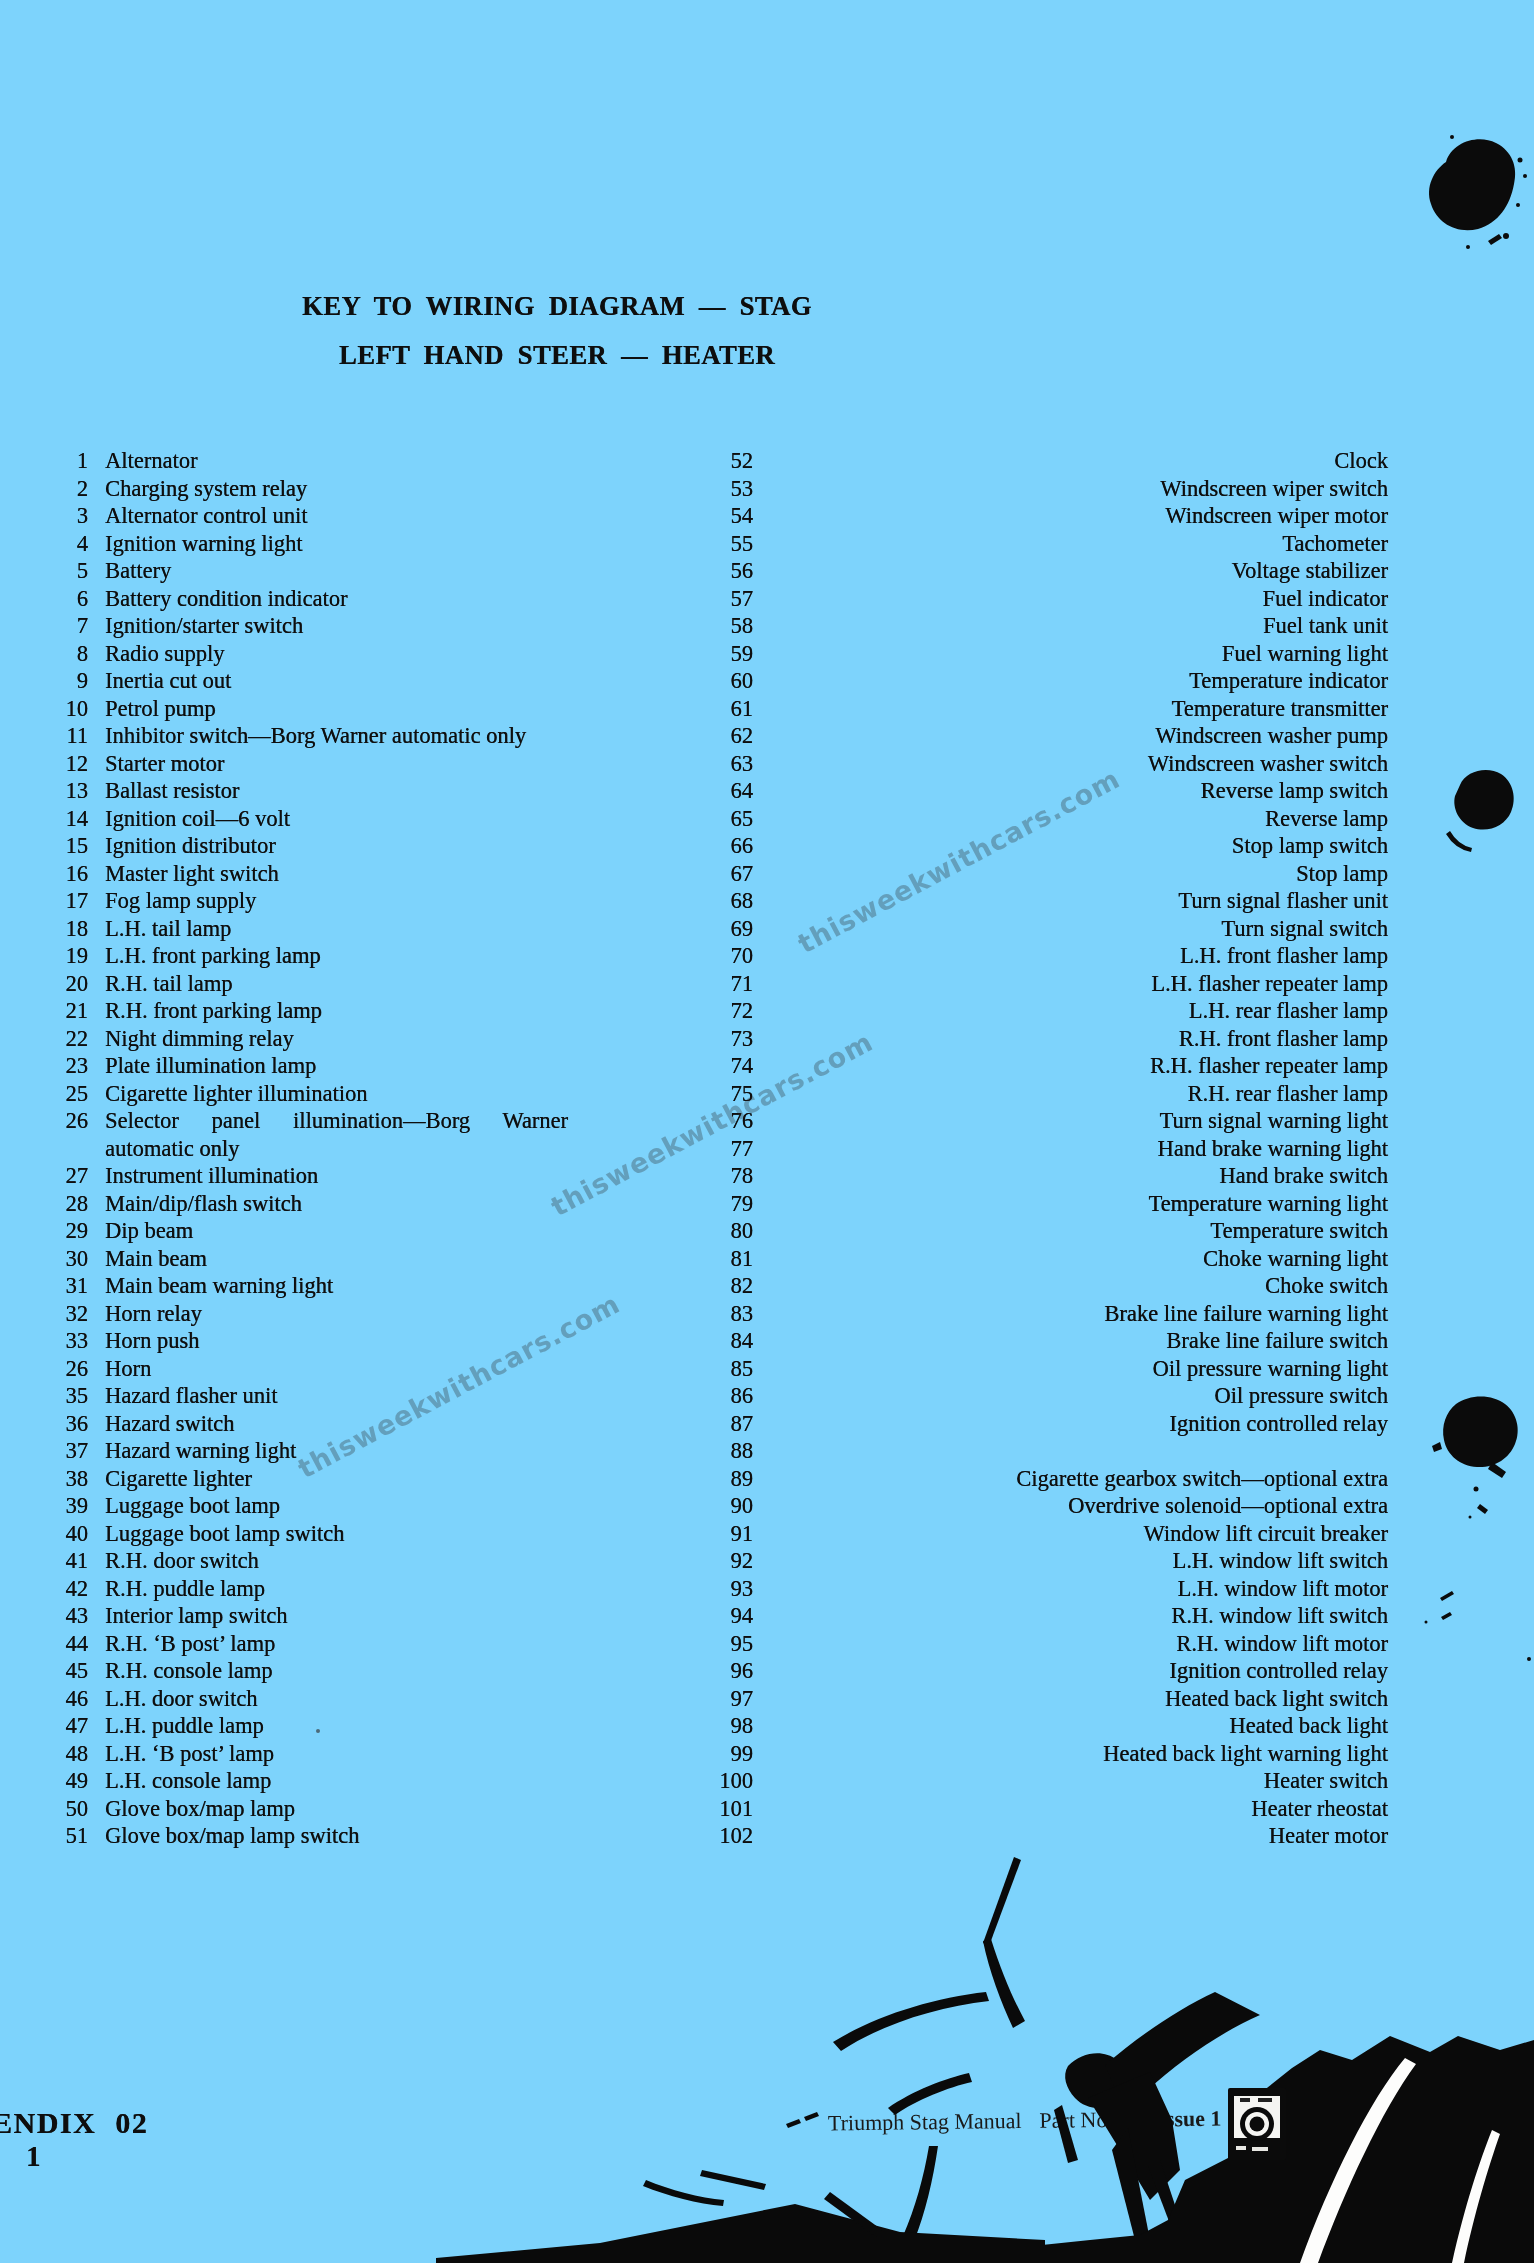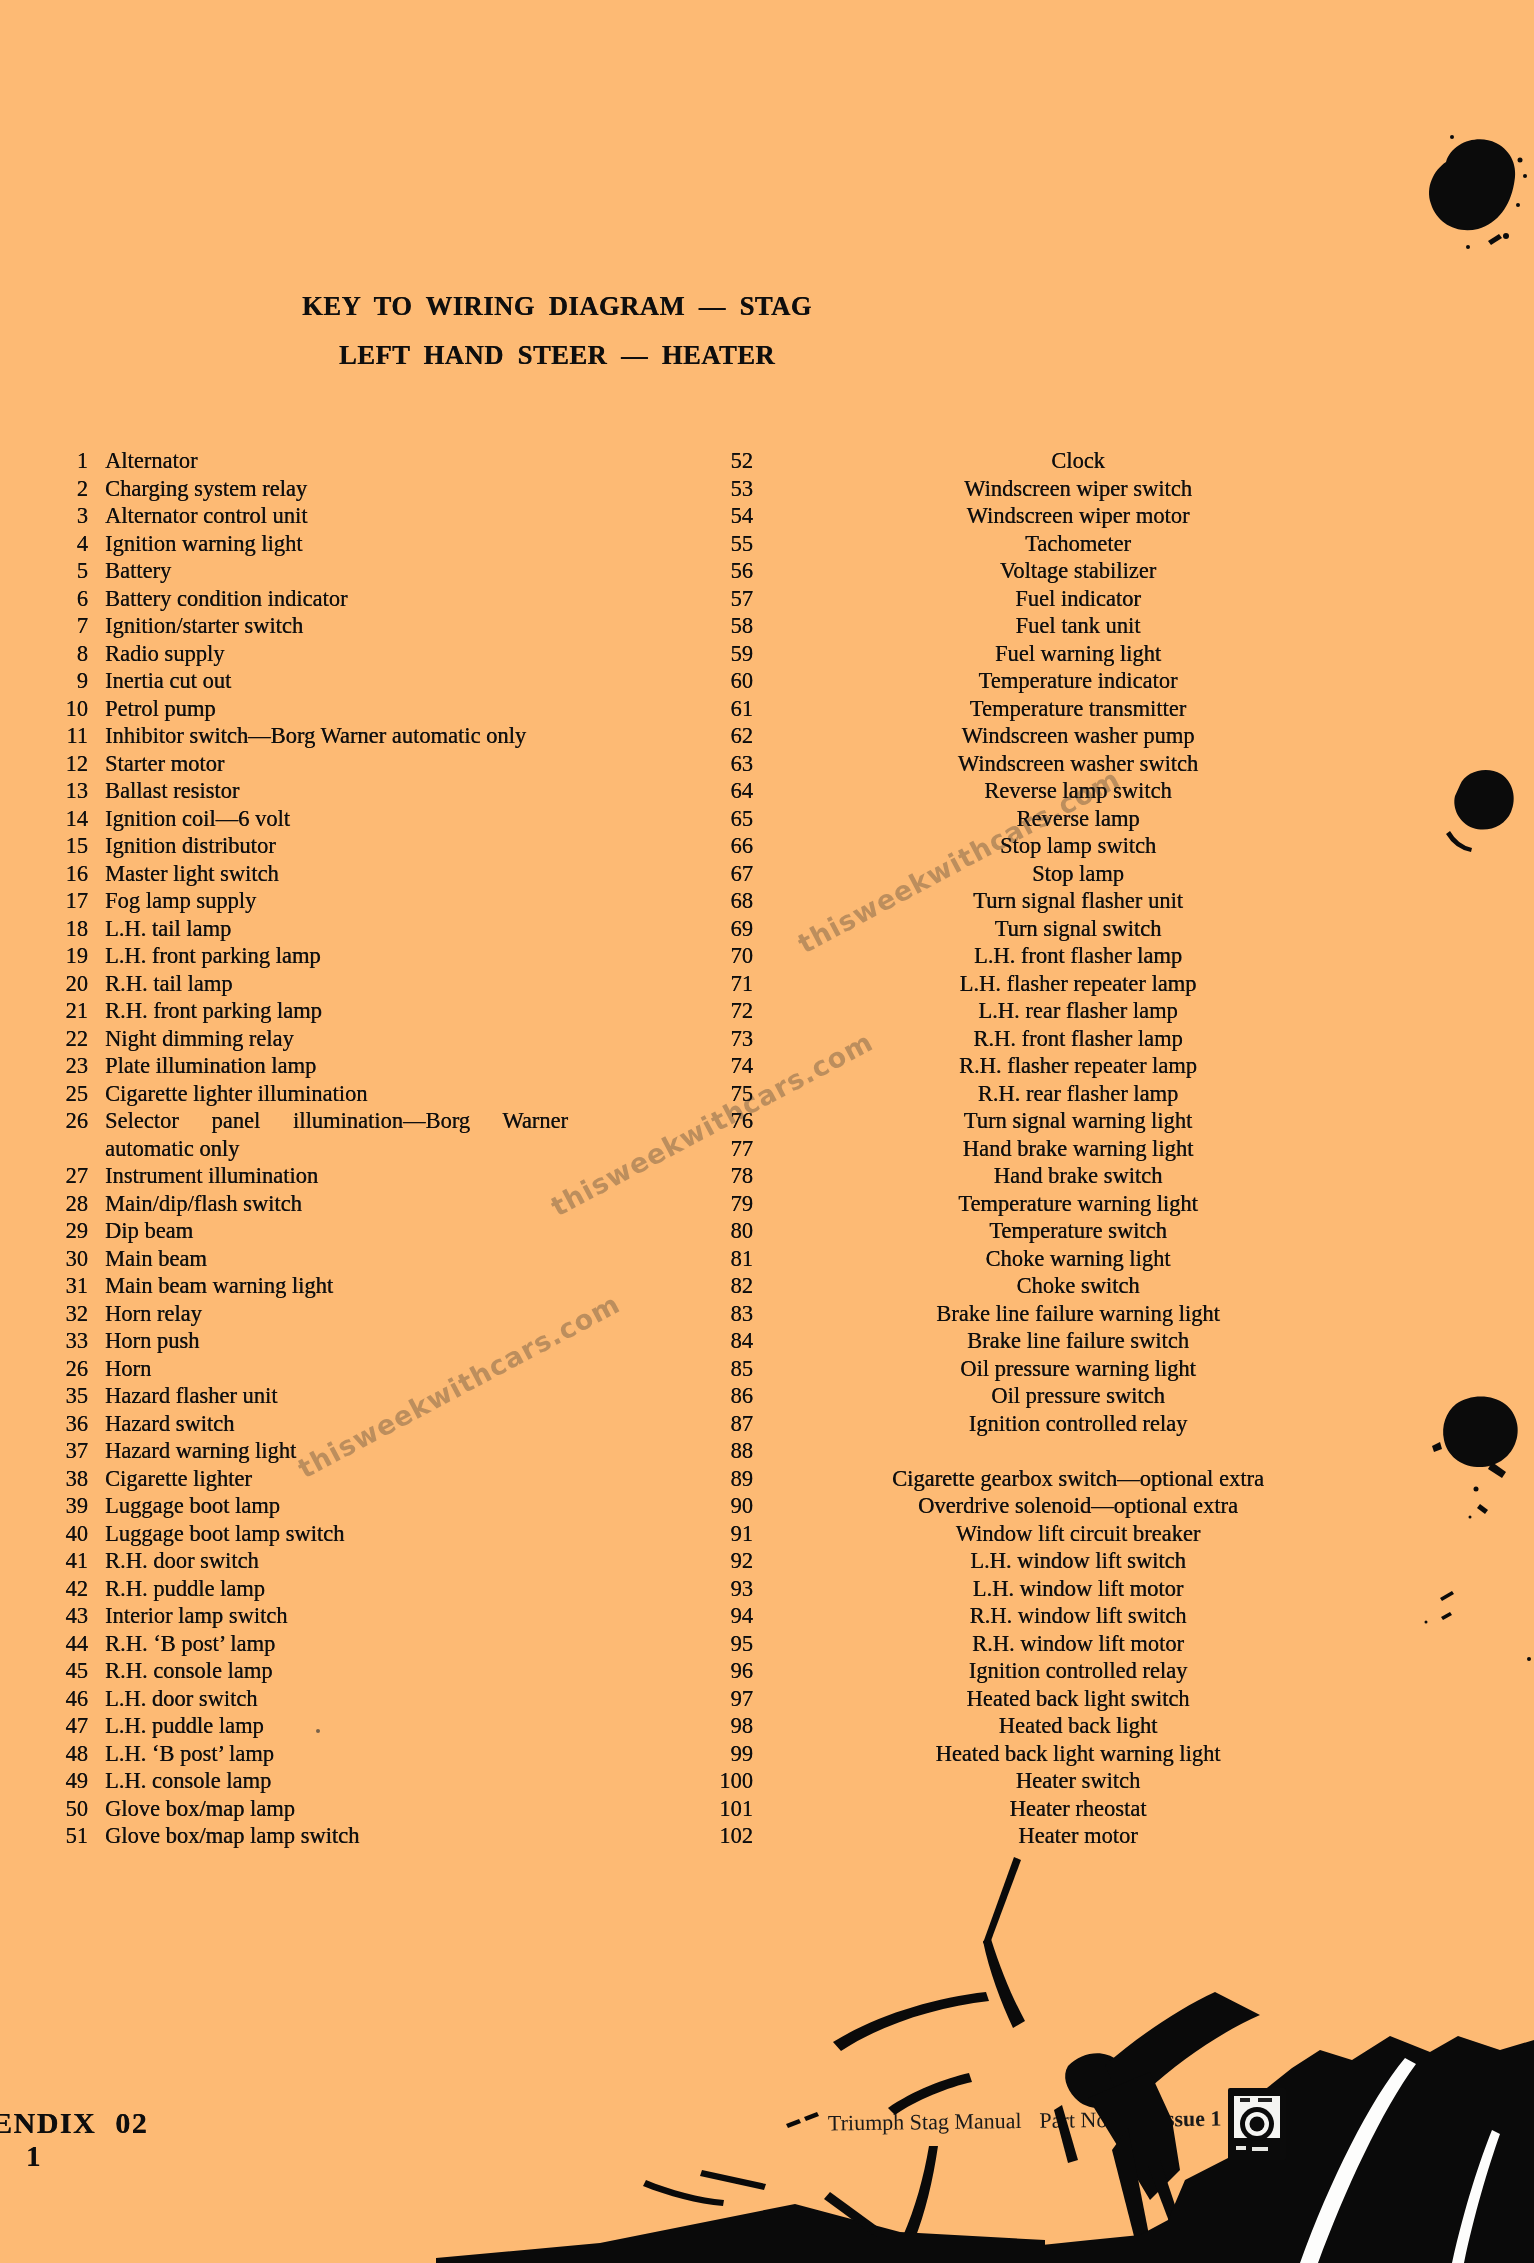--- a/index.html
+++ b/index.html
@@ -1,36 +1,36 @@
 <!DOCTYPE html>
 <html><head>
 <meta charset="utf-8">
 <style>
   html,body{margin:0;padding:0;background:#ddd;}
-  .page{position:relative;width:1534px;height:2263px;background:#fdba74;overflow:hidden;
+  .page{position:relative;width:1534px;height:2263px;background:#7dd3fc;overflow:hidden;
         font-family:"Liberation Serif","DejaVu Serif",serif;color:#0e0e0e;}
   .ink{text-shadow:0.35px 0.25px 0 rgba(14,14,14,.85);}
 
   
   .title-line{position:absolute;left:0;width:1114px;text-align:center;
               font-weight:bold;font-size:28px;letter-spacing:.5px;word-spacing:7px;
               transform:scaleX(.95);}
   .title-1{top:290px;}
   .title-2{top:339px;}
 
   
   .col{position:absolute;top:447px;font-size:22.5px;line-height:27.5px;}
   .col-left{left:28px;width:560px;}
   .col-right{left:691px;width:700px;}
   .row{display:flex;align-items:baseline;}
   .num{flex:none;width:60px;text-align:right;}
   .col-right .num{width:62px;}
   .lbl{margin-left:17px;}
   .col-left .lbl{width:463px;text-align:justify;}
-  .col-right .lbl{width:620px;text-align:center;margin-left:15px;}
+  .col-right .lbl{width:620px;text-align:right;margin-left:15px;}
 
   
   .wm{position:absolute;z-index:6;font-family:"DejaVu Sans","Liberation Sans",sans-serif;
       font-weight:600;font-size:27px;letter-spacing:1px;color:rgba(40,40,40,.30);
       transform-origin:0 50%;transform:rotate(-28deg);white-space:nowrap;pointer-events:none;}
   .wm1{left:800px;top:930px;}
   .wm2{left:553px;top:1193px;}
   .wm3{left:300px;top:1455px;}
 
   

